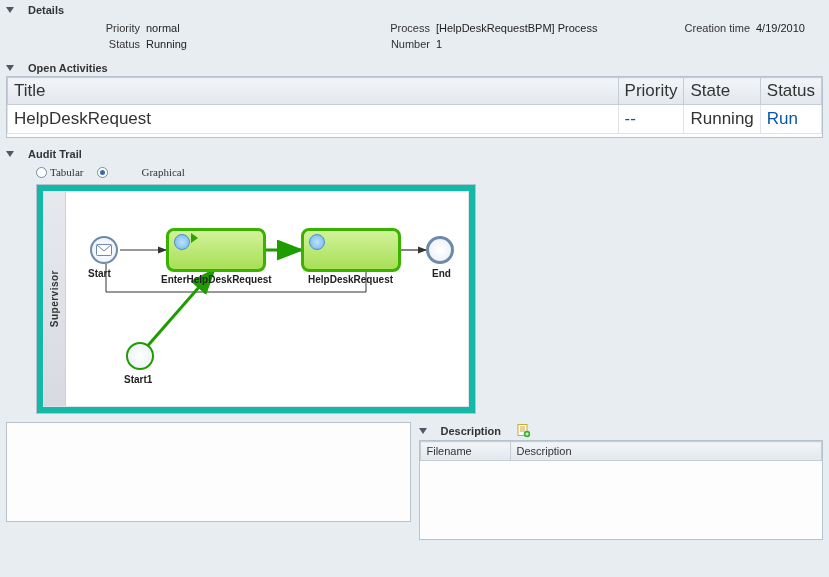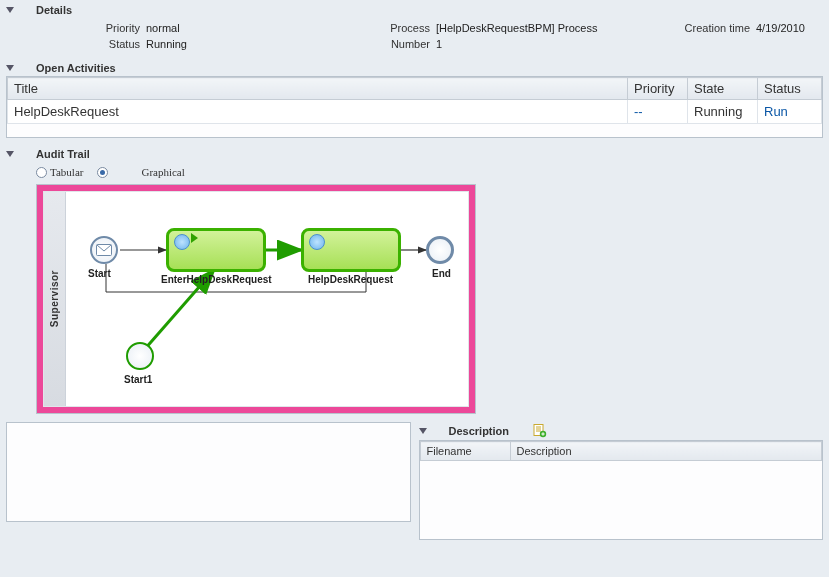--- a/index.html
+++ b/index.html
@@ -13,21 +13,21 @@
     overflow: hidden;
   }
   .section { margin: 2px 6px 8px 6px; }
   .section-header {
     font-weight: bold;
     font-size: 11px;
     color: #333;
     padding: 2px 0;
     display: flex;
     align-items: center;
-    gap: 20px;
+    gap: 12px;
   }
   .disclosure {
     display: inline-block;
     width: 0; height: 0;
     border-left: 4px solid transparent;
     border-right: 4px solid transparent;
     border-top: 6px solid #556;
     margin-right: 2px;
   }
   .details-grid {
@@ -40,21 +40,21 @@
   }
   .details-grid .lbl { text-align: right; padding-right: 6px; color: #333; }
   .details-grid .val { color: #222; }
   .panel-box {
     border: 1px solid #b8c2cc;
     background: #fdfdfe;
   }
   table.act {
     width: 100%;
     border-collapse: collapse;
-    font-size: 13px;
+    font-size: 17px;
   }
   table.act th {
     text-align: left;
     font-weight: normal;
     color: #333;
     background: linear-gradient(#f2f5f8,#e3e8ee);
     border: 1px solid #c5ccd4;
     padding: 3px 6px;
   }
   table.act td {
@@ -85,21 +85,21 @@
   }
   .radio .dot {
     width: 5px; height: 5px; border-radius: 50%;
     background: #3a6aa8;
   }
   .diagram-wrap {
     margin-left: 30px;
     width: 440px;
     height: 230px;
     border: 1px solid #b8c2cc;
-    background: #ec4899;
+    background: #14b8a6;
     padding: 6px;
   }
   .swimlane {
     display: flex;
     width: 100%; height: 100%;
     background: #fff;
     border: 1px solid #e1e5ea;
   }
   .lane-label {
     width: 22px;

